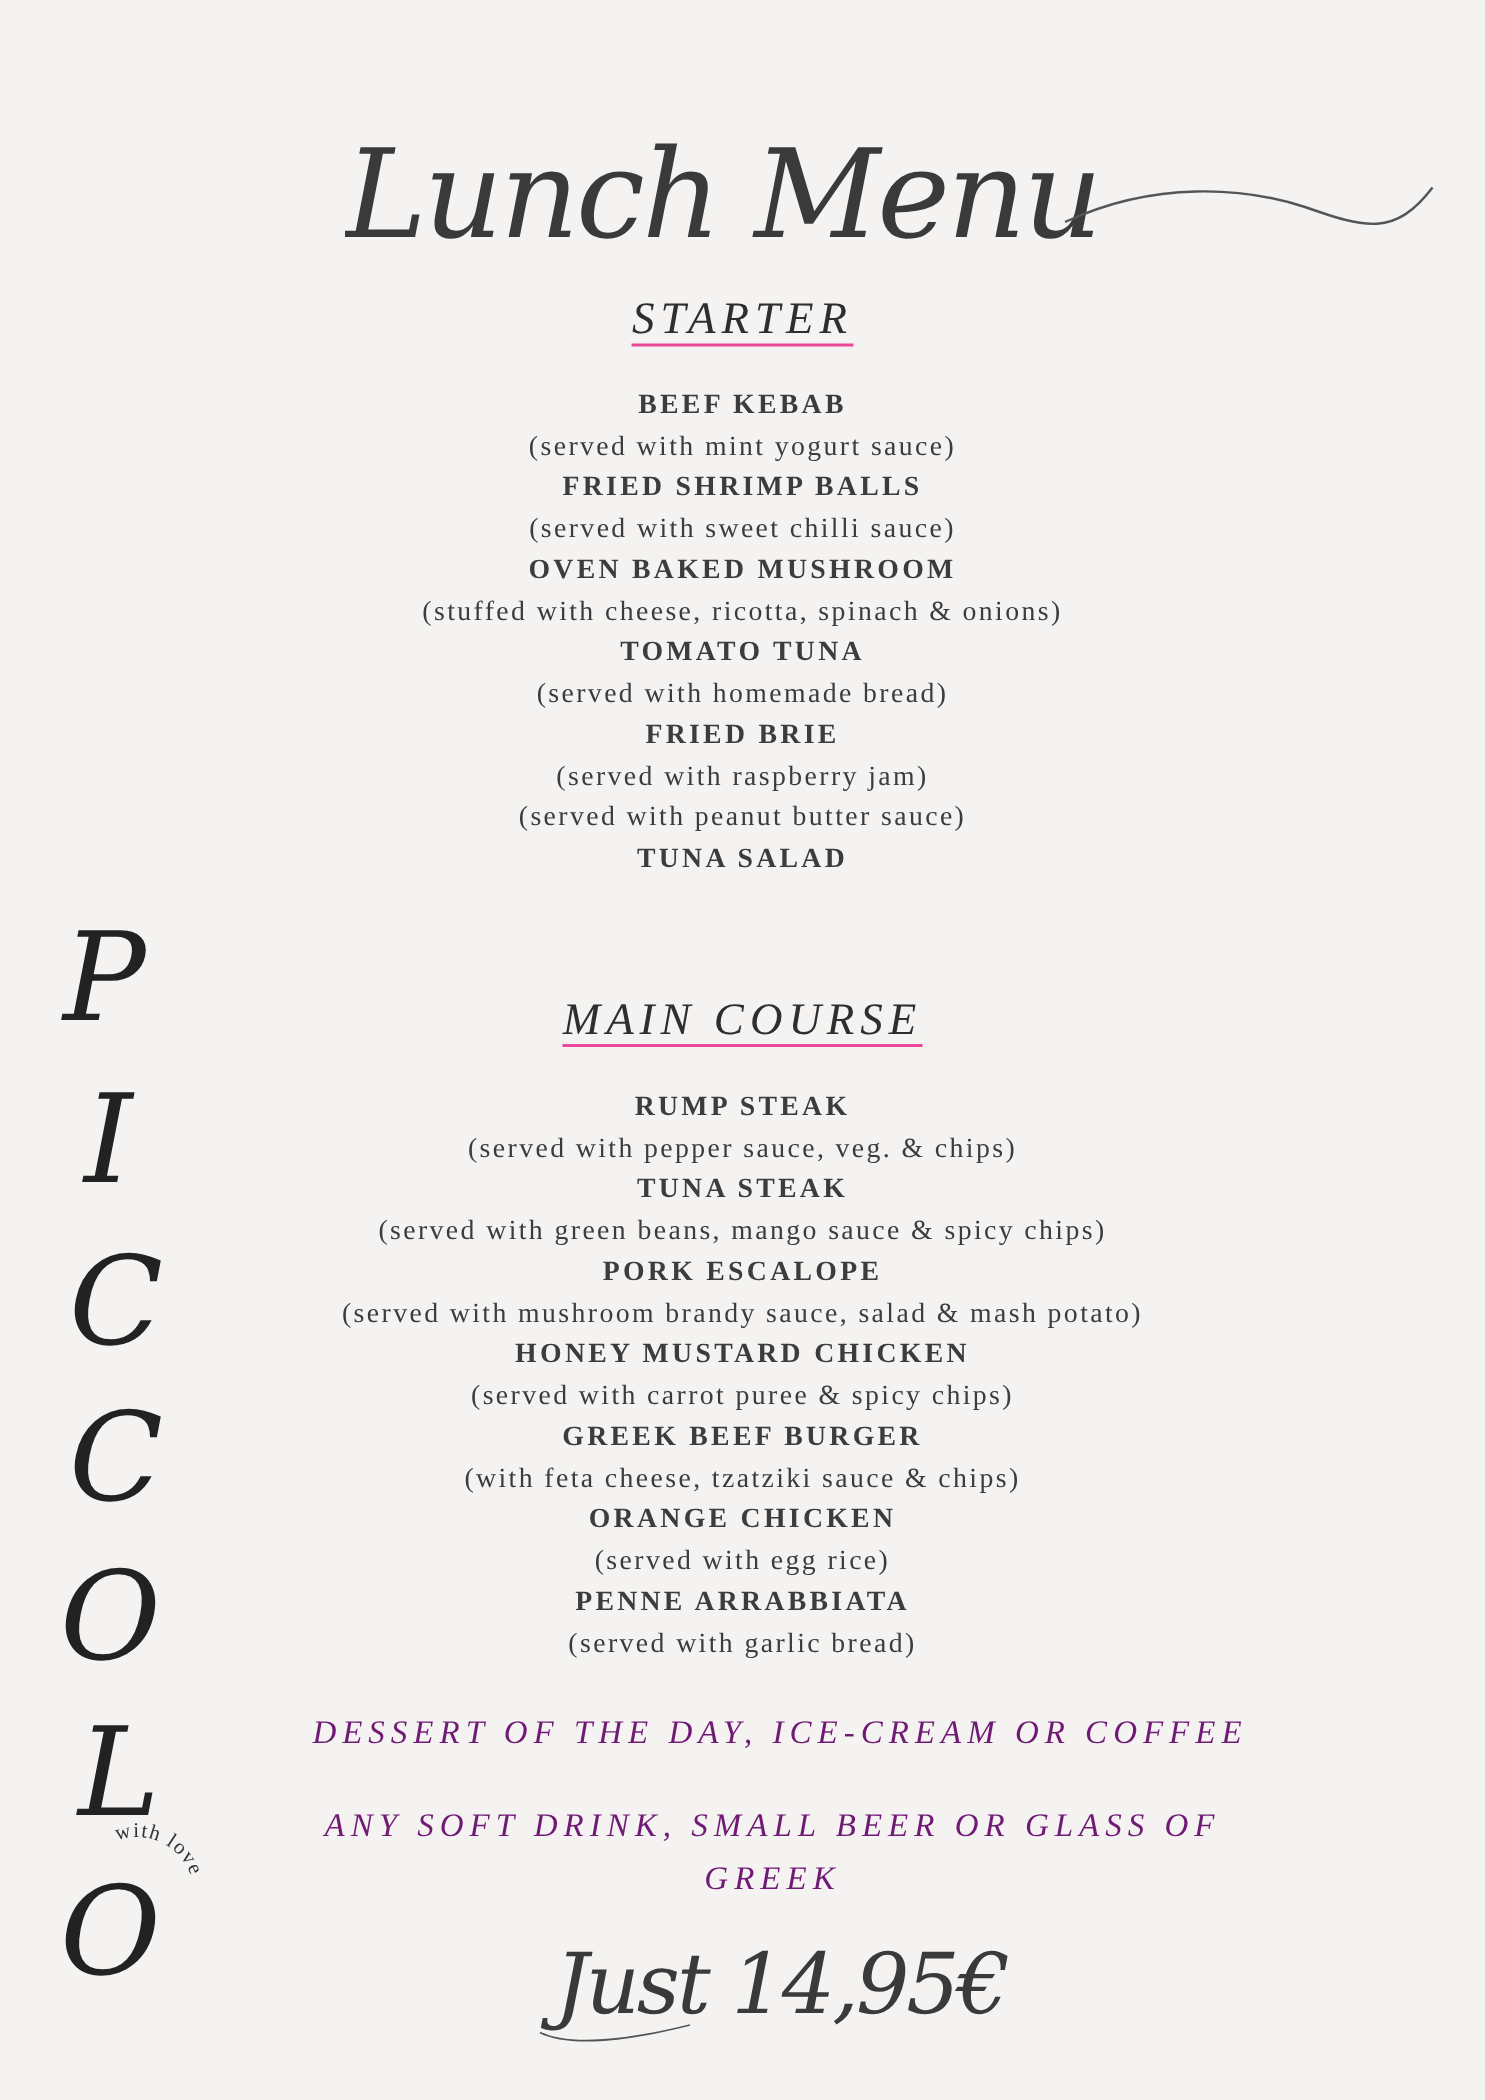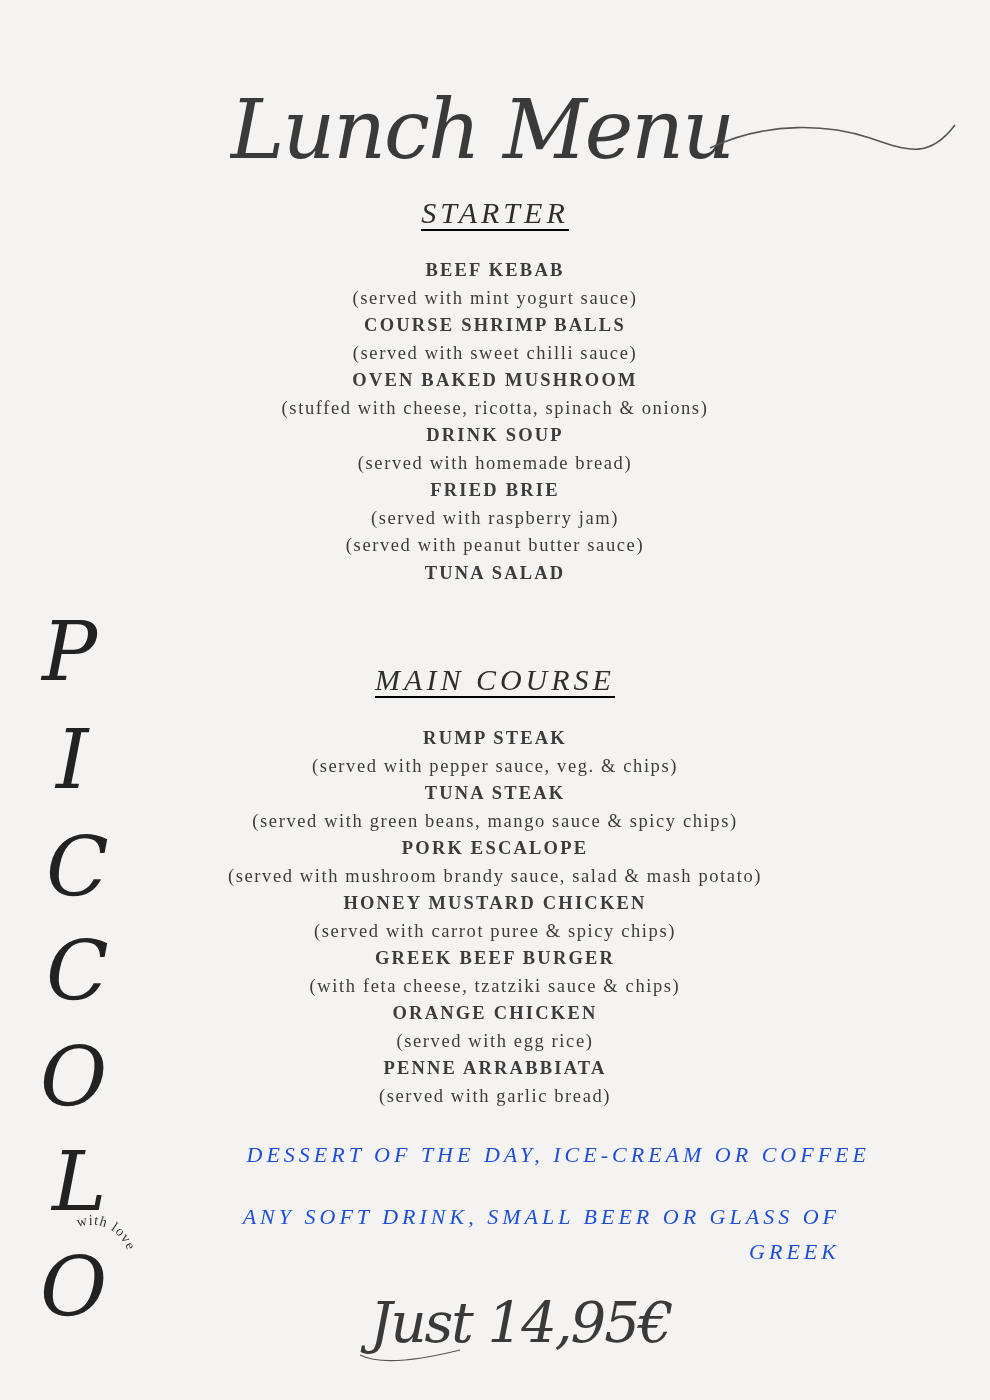--- a/index.html
+++ b/index.html
@@ -16,32 +16,32 @@
   .script {
     font-family: "DejaVu Serif", "Liberation Serif", serif;
     font-style: italic;
   }
   .section-heading {
     position: absolute; left: 0; width: 990px; text-align: center;
     font-style: italic; font-size: 30px; letter-spacing: 4px;
     color: #2e2e2e;
   }
   .section-heading span {
-    border-bottom: 2px solid #000000; padding-bottom: 0px; line-height: 1.05;
+    border-bottom: 2px solid #ec4899; padding-bottom: 0px; line-height: 1.05;
   }
   .items {
     position: absolute; left: 0; width: 990px; text-align: center;
     font-size: 18.5px; line-height: 27.5px; color: #3c3c3c;
   }
   .items .name { letter-spacing: 2.2px; display: block; font-weight: bold; }
   .items .desc { letter-spacing: 1.6px; display: block; }
   .extra {
-    position: absolute; left: 190px; width: 650px; text-align: right;
+    position: absolute; left: 190px; width: 650px; text-align: center;
     font-style: italic; font-size: 22px; letter-spacing: 4px; line-height: 35px;
-    color: #1d4ed8;
+    color: #701a75;
   }
   .vertical {
     left: 30px; top: 600px; width: 120px; height: 740px;
   }
   .with-love {
     left: 70px; top: 1215px; width: 80px; height: 80px;
   }
   .price {
     left: 350px; top: 1280px; width: 350px; height: 90px;
   }
@@ -59,29 +59,29 @@
 <div class="section-heading" style="top:196px;">
   <span>STARTER</span>
 </div>
 
 <div class="items" style="top:257px;">
   <div>
     <span class="name">BEEF KEBAB</span>
     <span class="desc">(served with mint yogurt sauce)</span>
   </div>
   <div>
-    <span class="name">COURSE SHRIMP BALLS</span>
+    <span class="name">FRIED SHRIMP BALLS</span>
     <span class="desc">(served with sweet chilli sauce)</span>
   </div>
   <div>
     <span class="name">OVEN BAKED MUSHROOM</span>
     <span class="desc">(stuffed with cheese, ricotta, spinach &amp; onions)</span>
   </div>
   <div>
-    <span class="name">DRINK SOUP</span>
+    <span class="name">TOMATO TUNA</span>
     <span class="desc">(served with homemade bread)</span>
   </div>
   <div>
     <span class="name">FRIED BRIE</span>
     <span class="desc">(served with raspberry jam)</span>
   </div>
   <div>
     <span class="desc">(served with peanut butter sauce)</span>
   </div>
   <div>

